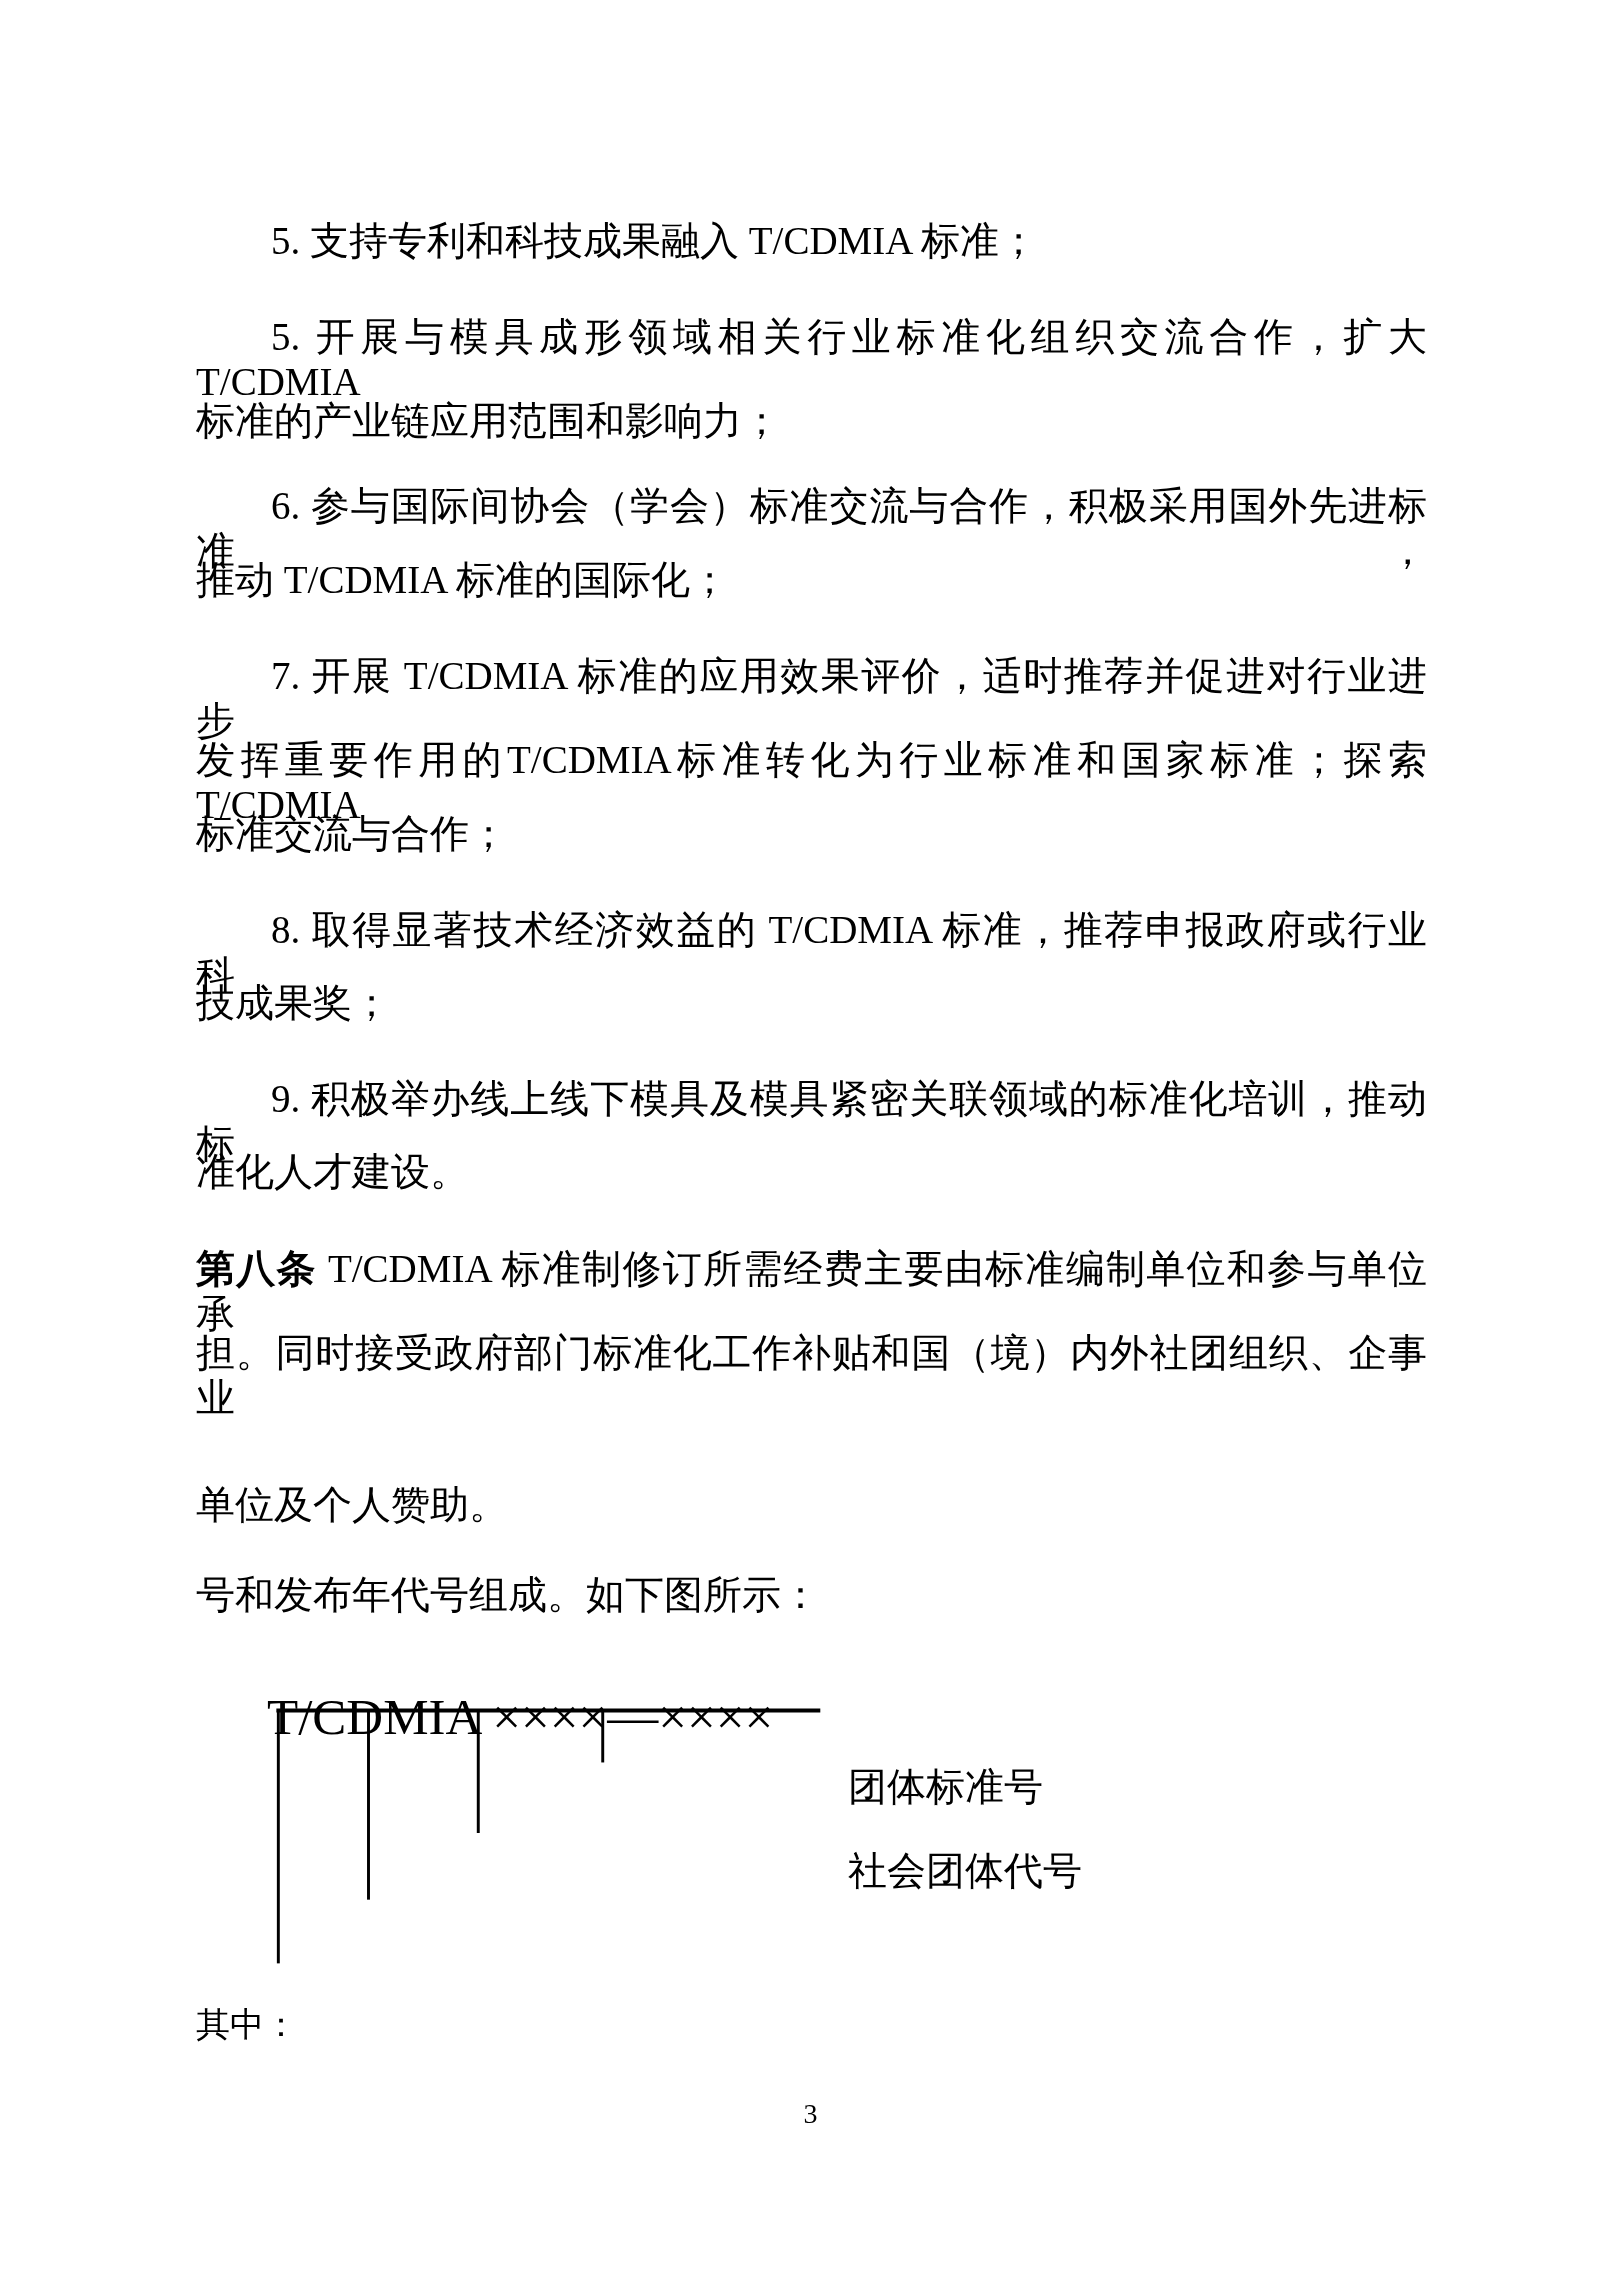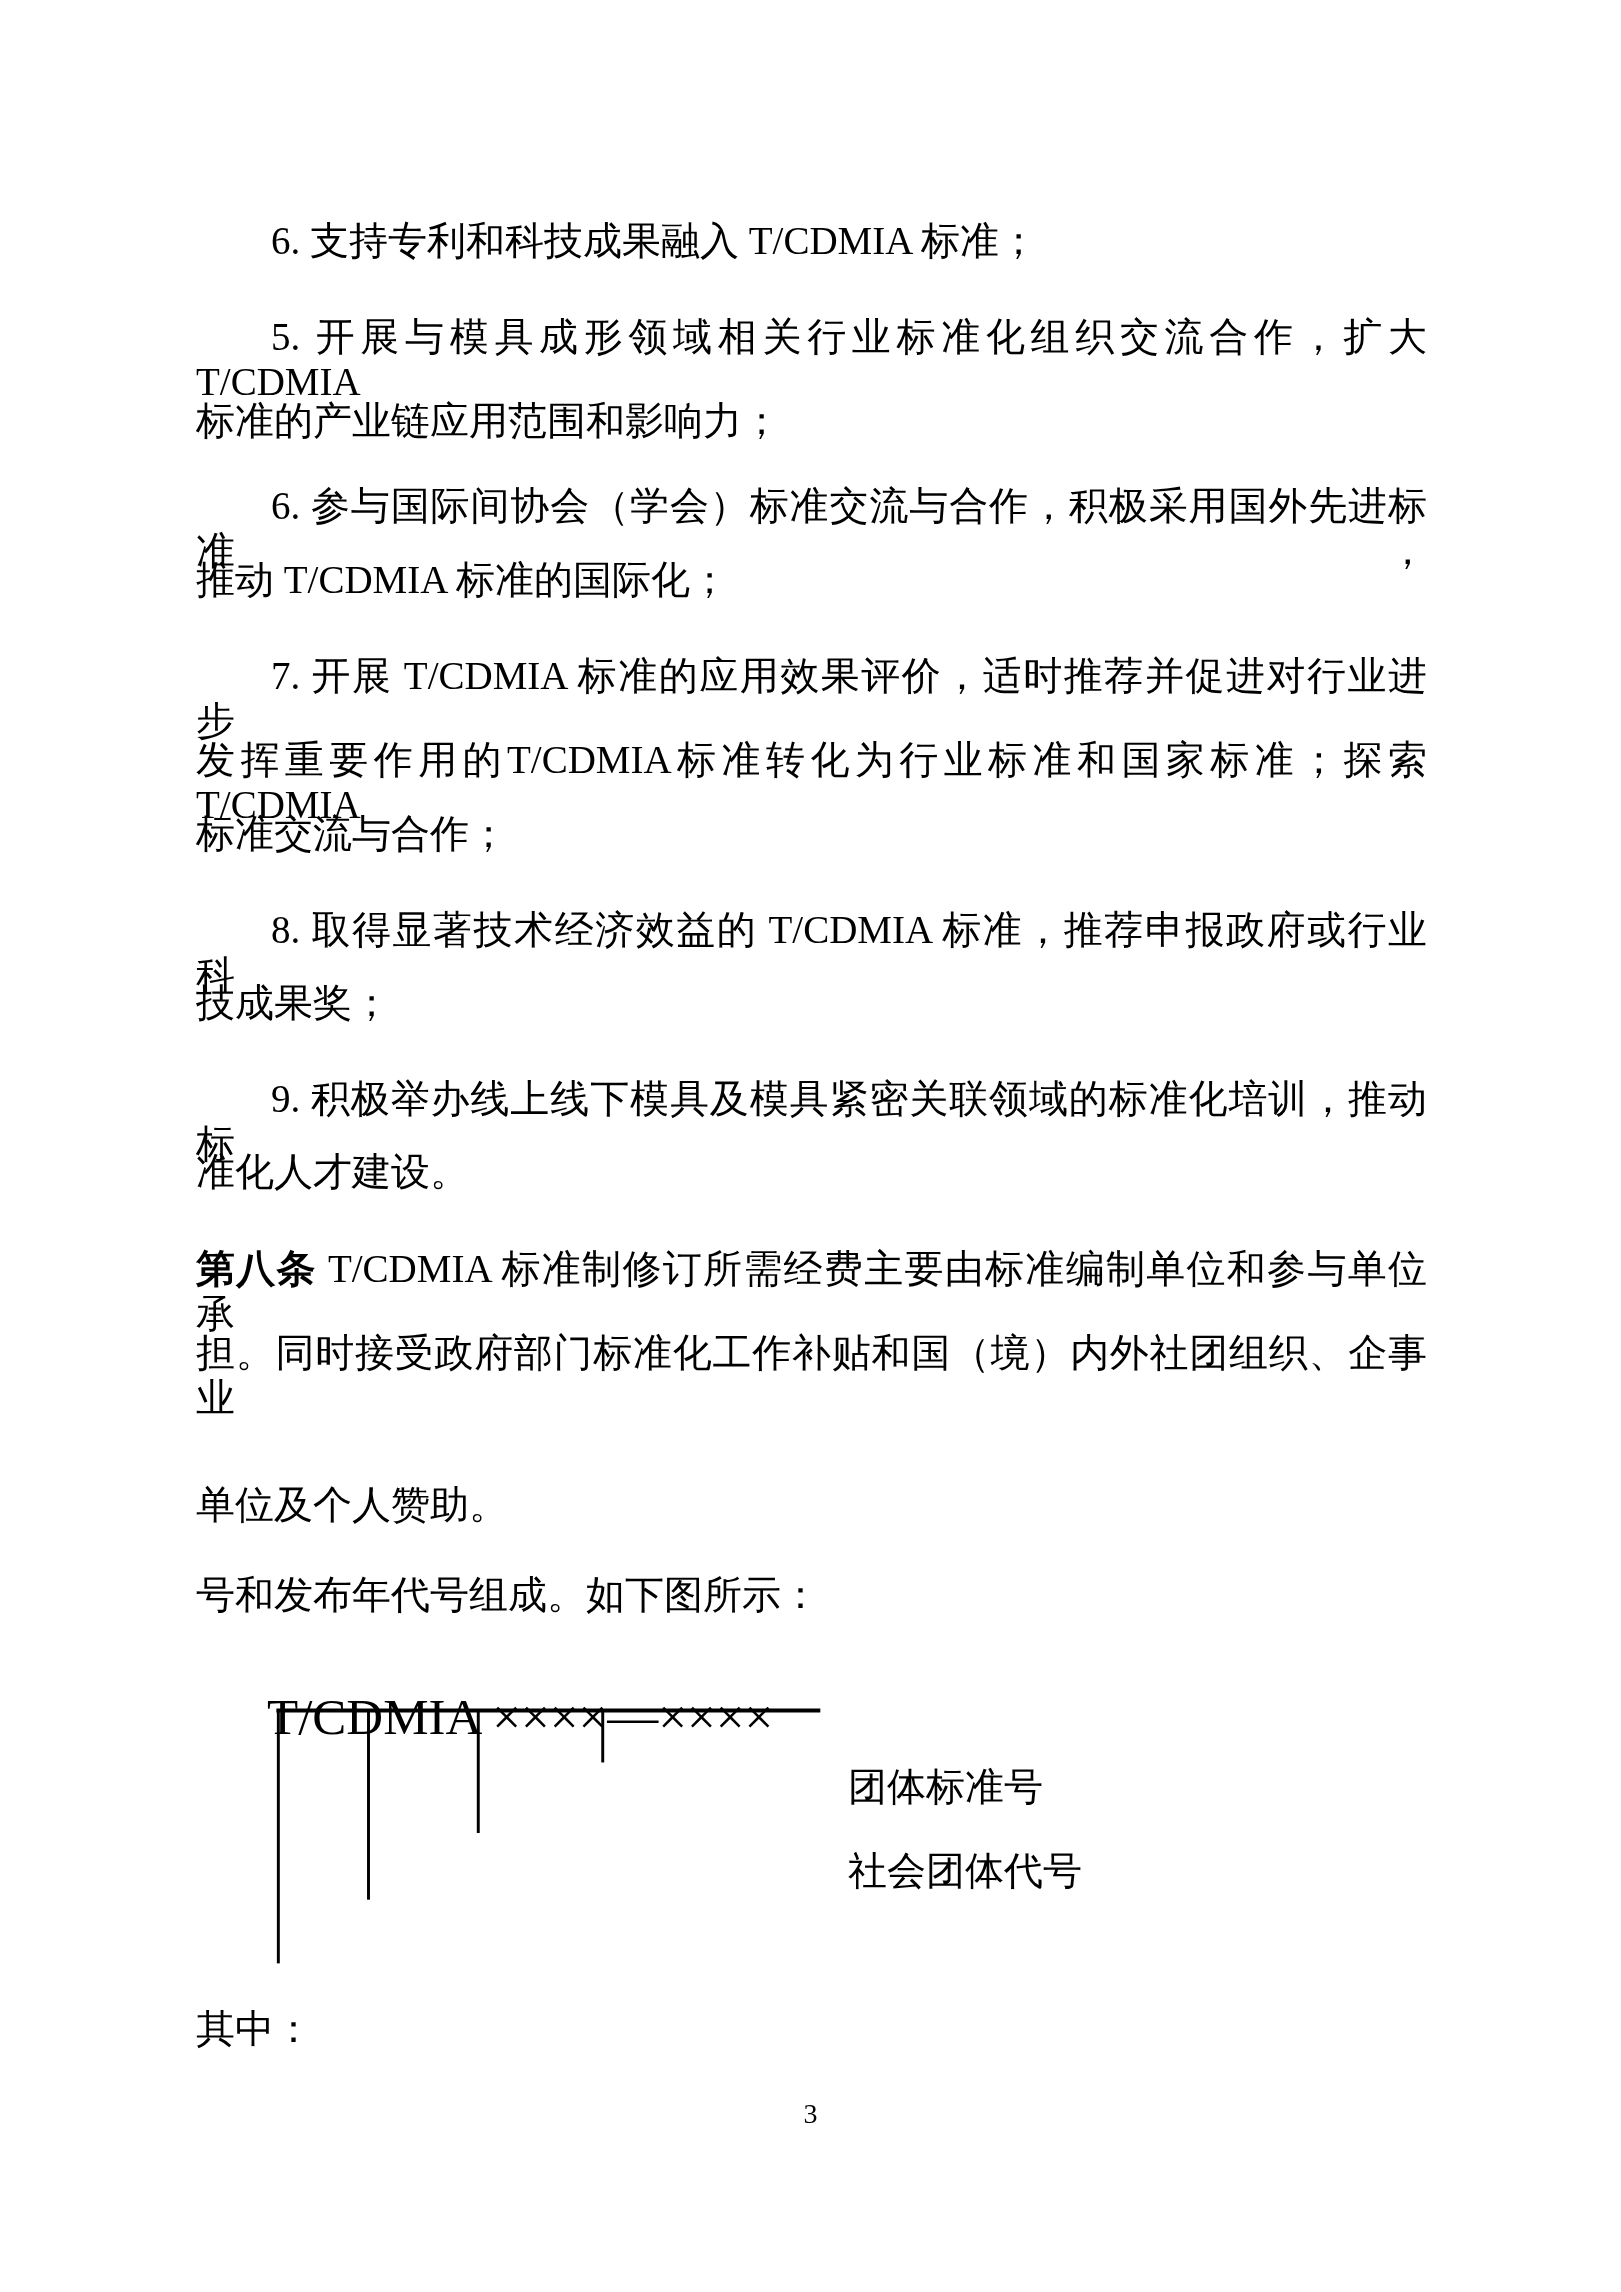--- a/index.html
+++ b/index.html
@@ -39,21 +39,21 @@
     left: 848px;
     font-size: 39px;
     white-space: nowrap;
   }
   .label-1 { top: 1760px; }
   .label-2 { top: 1844px; }
   .after-diagram {
     position: absolute;
     left: 196px;
     top: 2002px;
-    font-size: 39px;
+    font-size: 34px;
   }
   .page-number {
     position: absolute;
     left: 0;
     top: 2098px;
     width: 100%;
     text-align: center;
     font-size: 28px;
   }
   svg.diagram-lines {
@@ -62,21 +62,21 @@
     top: 0;
     width: 1621px;
     height: 2293px;
   }
 </style>
 </head>
 <body>
 
 <div class="page">
 
-  <div class="line indent" style="top:218px"><span>6. 支持专利和科技成果融入 T/CDMIA 标准；</span></div>
+  <div class="line indent" style="top:218px"><span>5. 支持专利和科技成果融入 T/CDMIA 标准；</span></div>
   <div class="line indent justify" style="top:302px"><span>5. 开展与模具成形领域相关行业标准化组织交流合作，扩大 T/CDMIA</span></div>
   <div class="line" style="top:398px"><span>标准的产业链应用范围和影响力；</span></div>
   <div class="line indent justify" style="top:471px"><span>6. 参与国际间协会（学会）标准交流与合作，积极采用国外先进标准，</span></div>
   <div class="line" style="top:557px"><span>推动 T/CDMIA 标准的国际化；</span></div>
   <div class="line indent justify" style="top:641px"><span>7. 开展 T/CDMIA 标准的应用效果评价，适时推荐并促进对行业进步</span></div>
   <div class="line justify" style="top:725px"><span>发挥重要作用的T/CDMIA标准转化为行业标准和国家标准；探索T/CDMIA</span></div>
   <div class="line" style="top:811px"><span>标准交流与合作；</span></div>
   <div class="line indent justify" style="top:895px"><span>8. 取得显著技术经济效益的 T/CDMIA 标准，推荐申报政府或行业科</span></div>
   <div class="line" style="top:980px"><span>技成果奖；</span></div>
   <div class="line indent justify" style="top:1064px"><span>9. 积极举办线上线下模具及模具紧密关联领域的标准化培训，推动标</span></div>

